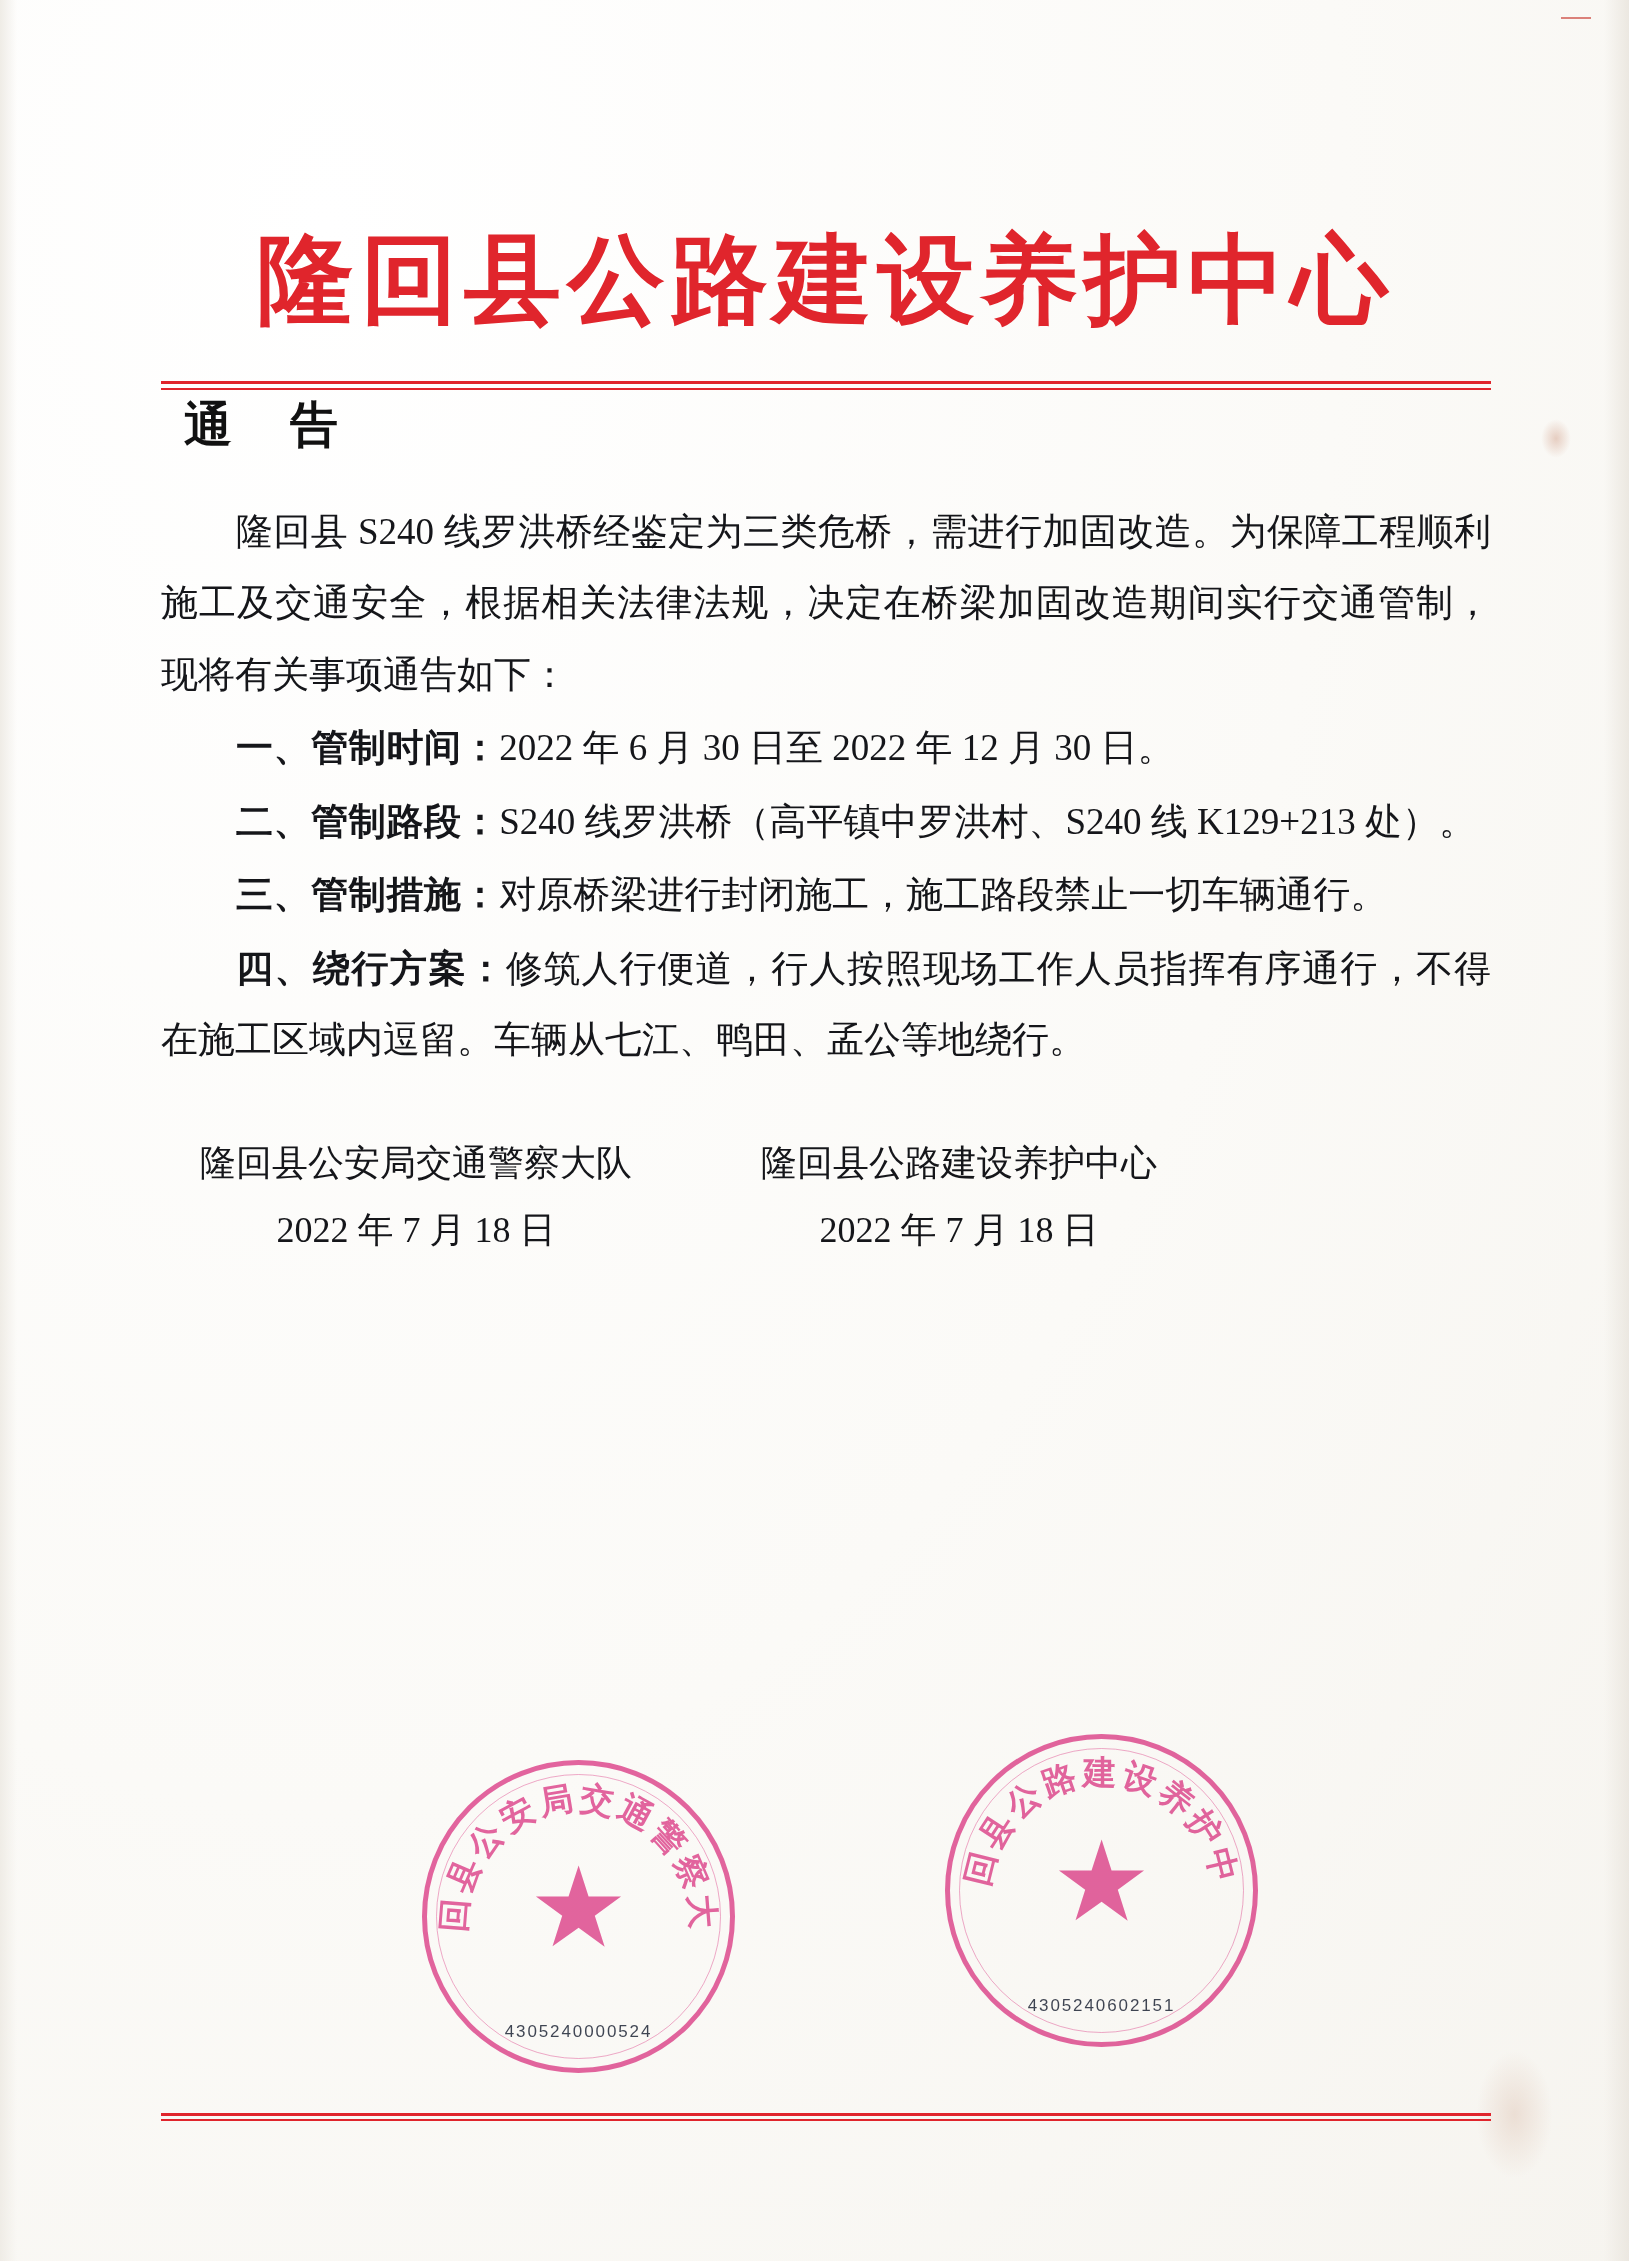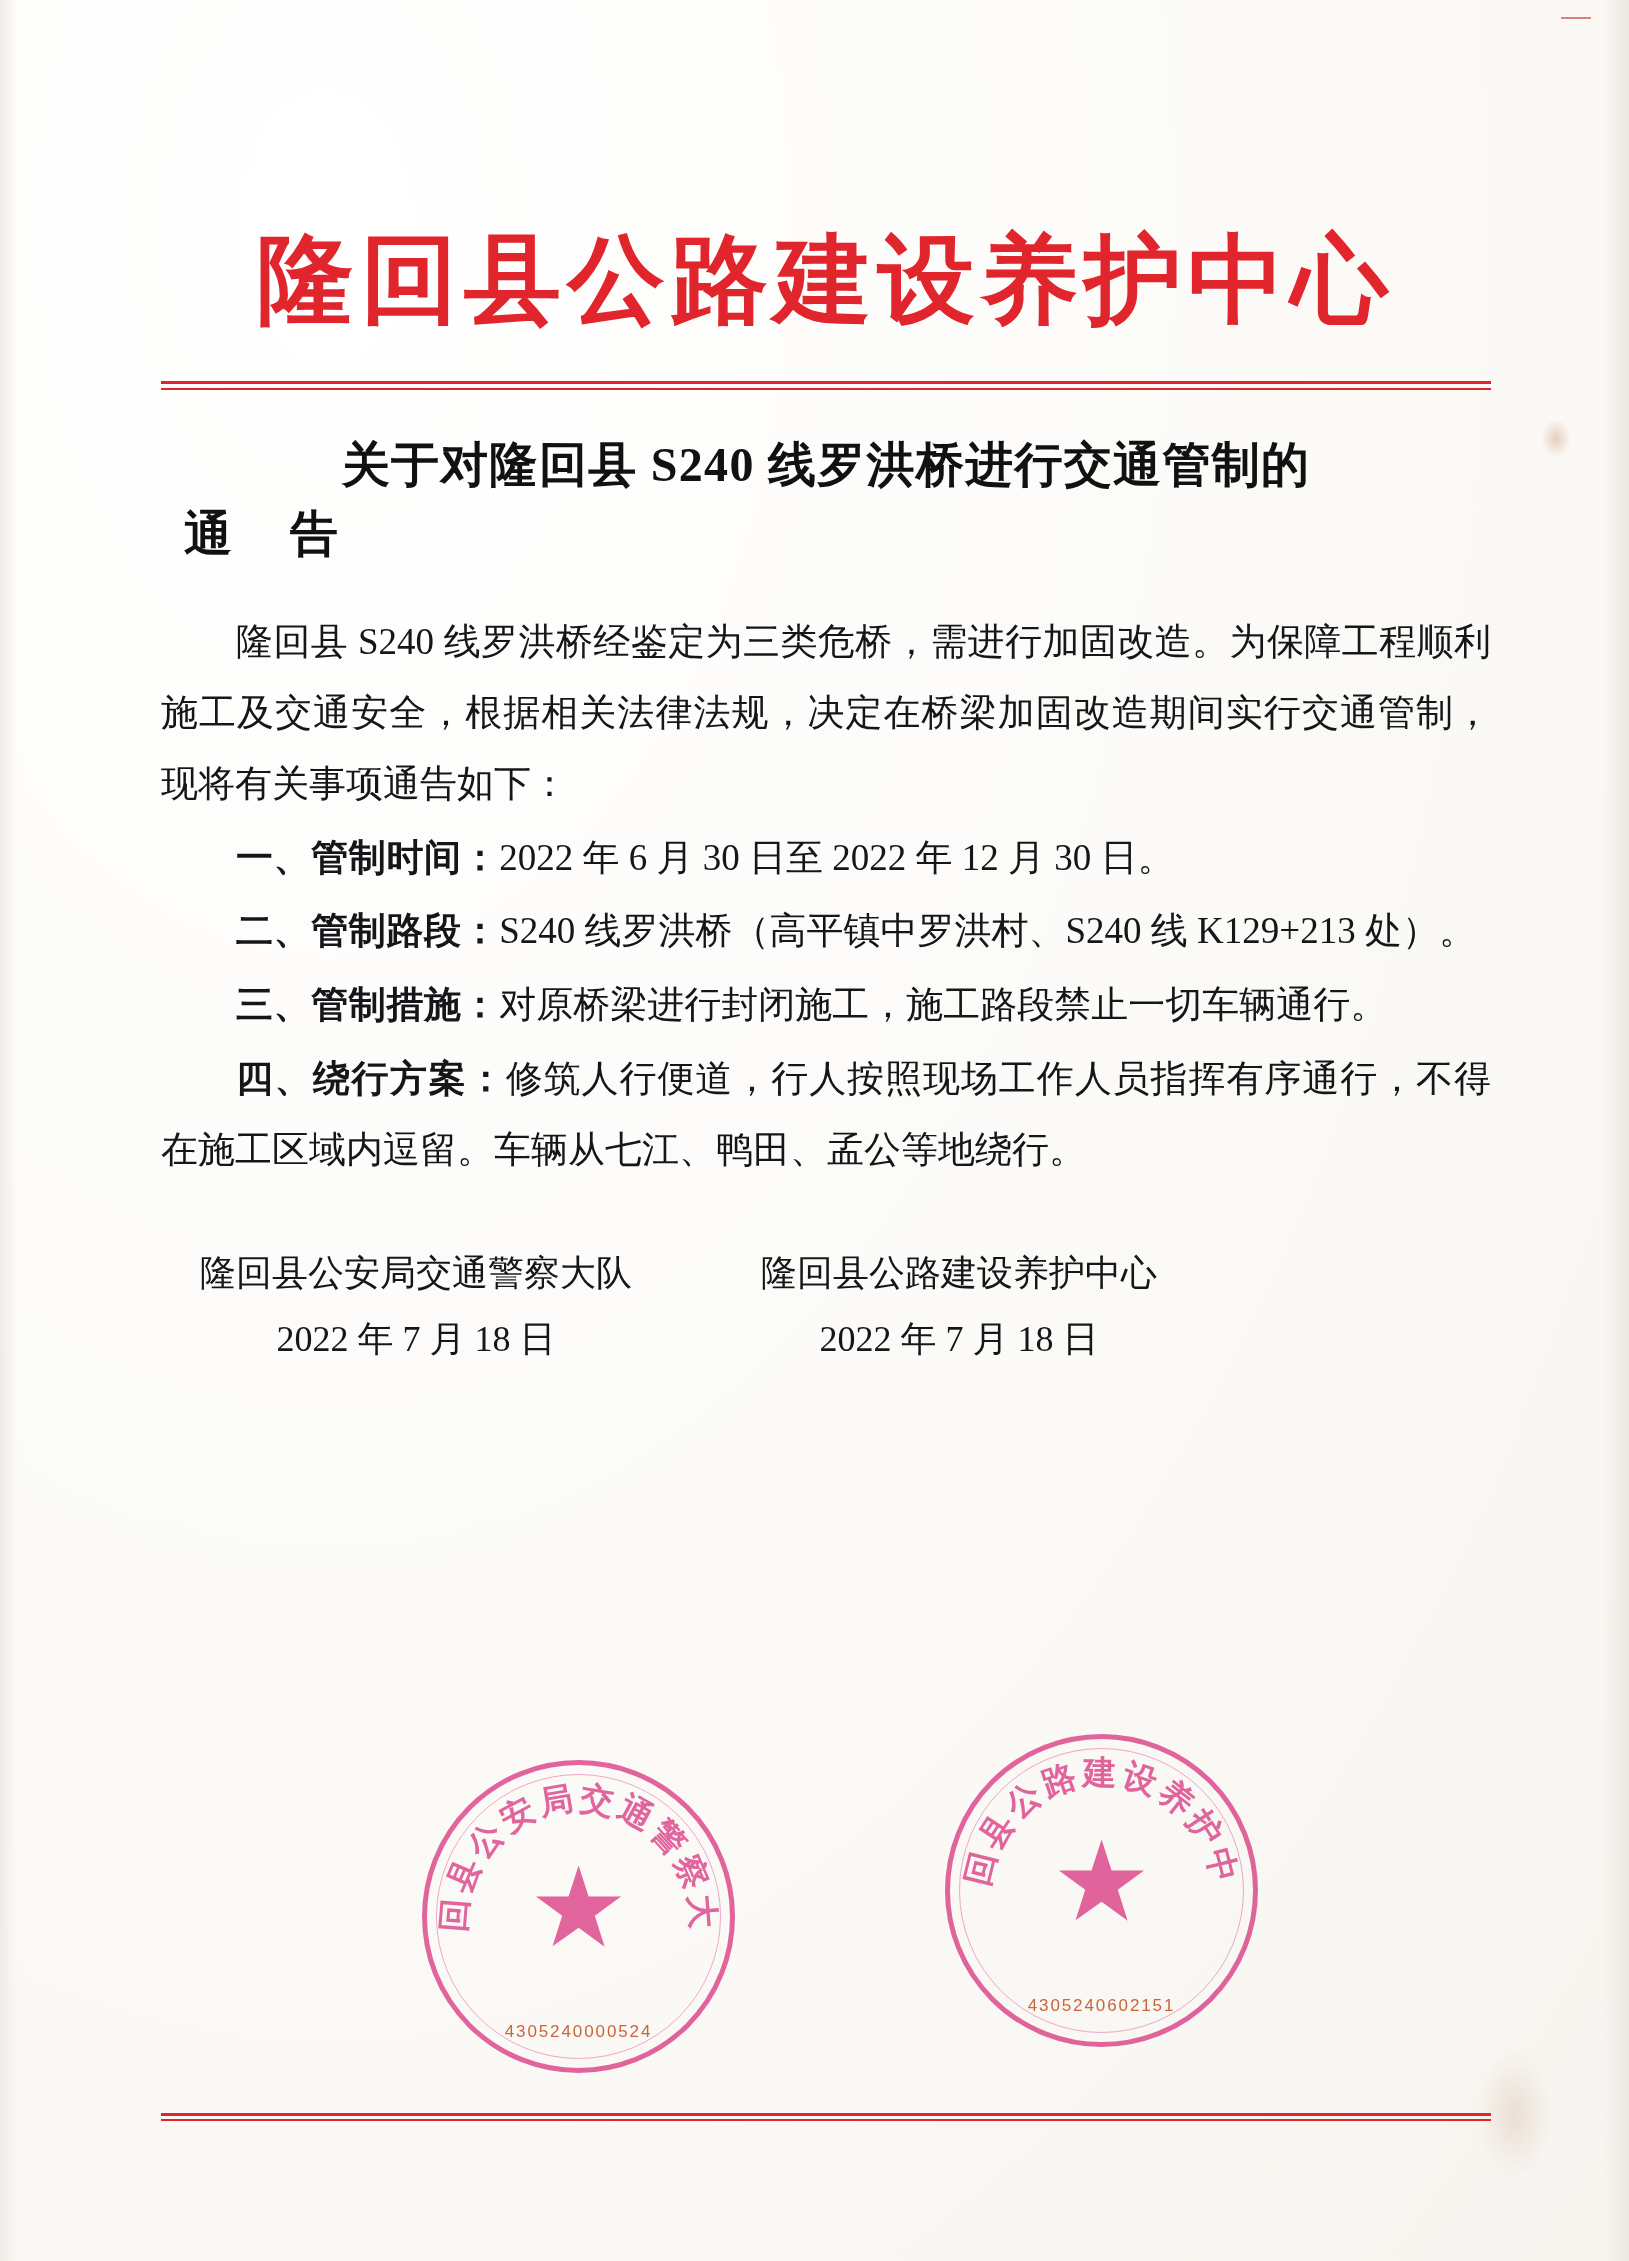--- a/index.html
+++ b/index.html
@@ -192,21 +192,21 @@
   .seal .arc-text text {
     fill: #e0408c;
     font-family: "Liberation Serif", "DejaVu Serif", serif;
     font-weight: bold;
   }
   .seal .seal-number {
     position: absolute;
     left: 0; right: 0;
     bottom: 26px;
     text-align: center;
-    color: #c2410c;
+    color: #0f172a;
     font-size: 17px;
     letter-spacing: 1.9px;
     font-family: "Liberation Sans", "DejaVu Sans", sans-serif;
   }
   #seal-police {
     left: 422px;
     top: 1760px;
     width: 303px;
     height: 303px;
   }
@@ -246,21 +246,20 @@
   <div class="smudge-a"></div>
   <div class="smudge-b"></div>
 
   <div class="content">
 
     <div class="masthead">
       <div class="masthead-title">隆回县公路建设养护中心</div>
     </div>
     <div class="rule-double"></div>
 
-    <div class="doc-title">关于对隆回县 S240 线罗洪桥进行交通管制的</div>
     <div class="doc-title-2">通 告</div>
 
     <div class="body-text">
       <p class="para">
         <span>隆回县 S240 线罗洪桥经鉴定为三类危桥，需进行加固改造。为保障工程顺利施工及交通安全，根据相关法律法规，决定在桥梁加固改造期间实行交通管制，现将有关事项通告如下：</span>
       </p>
       <p class="para">
         <span class="lead">一、管制时间：</span><span>2022 年 6 月 30 日至 2022 年 12 月 30 日。</span>
       </p>
       <p class="para">

